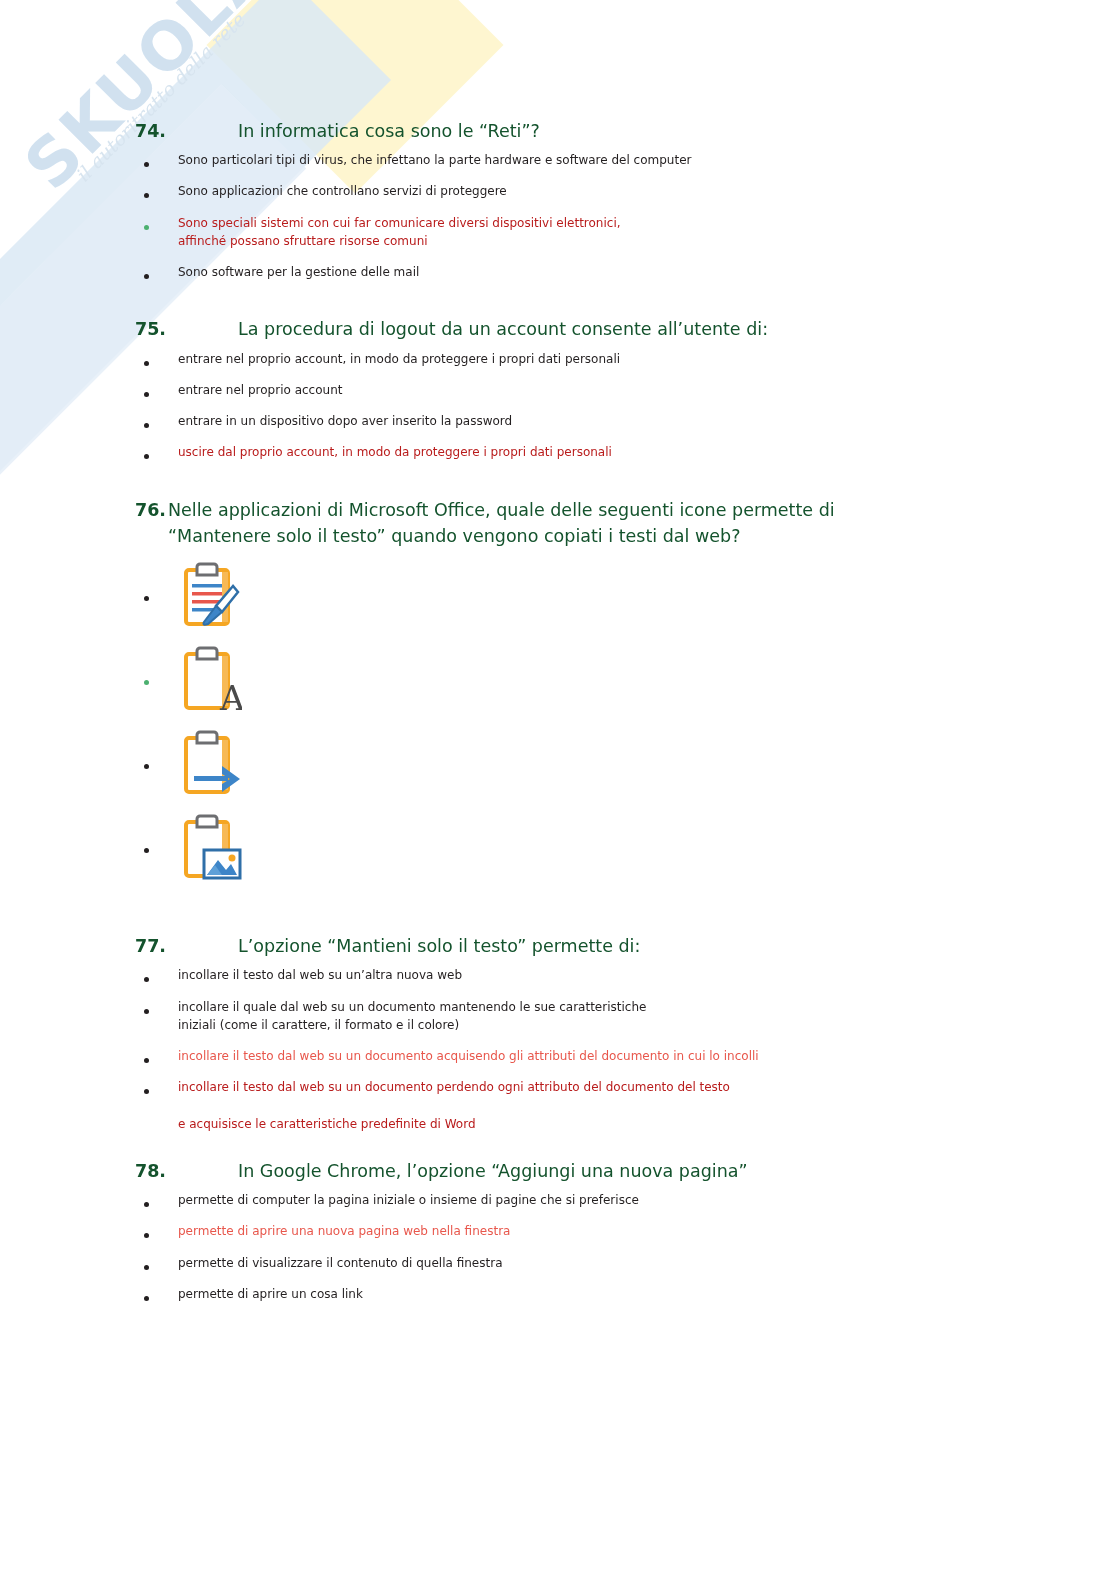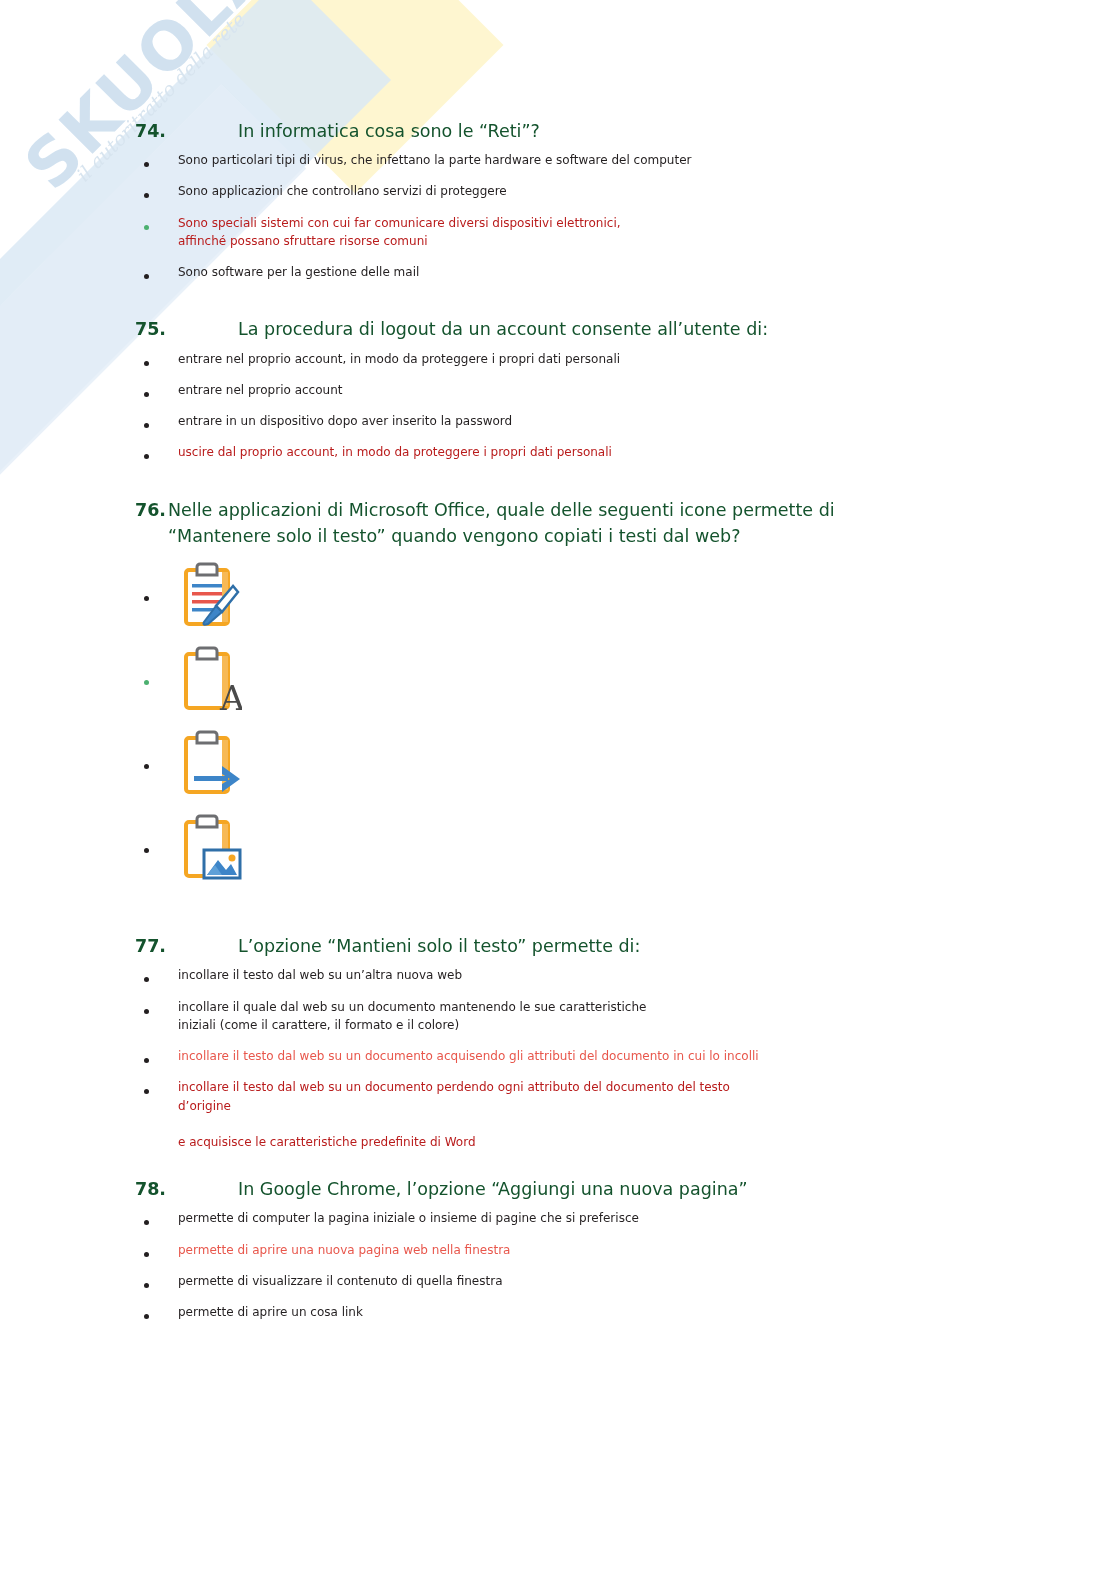--- a/index.html
+++ b/index.html
@@ -321,21 +321,21 @@
       </div>
       <ul class="answers">
         <li><span>incollare il testo dal web su un’altra nuova web</span></li>
         <li>
           <span>incollare il quale dal web su un documento mantenendo le sue caratteristiche</span><br>
           <span class="sub-line">iniziali (come il carattere, il formato e il colore)</span>
         </li>
         <li class="wrong-red"><span>incollare il testo dal web su un documento acquisendo gli attributi del documento in cui lo incolli</span></li>
         <li class="correct">
           <span>incollare il testo dal web su un documento perdendo ogni attributo del documento del testo</span><br>
-          <span class="sub-line">d’origine</span><br>
+          <br>
           <span class="sub-line">e acquisisce le caratteristiche predefinite di Word</span>
         </li>
       </ul>
     </div>
 
     <div class="spacer-sm"></div>
 
     <div class="q-block">
       <div class="q-head">
         <span class="q-num wide">78.</span>

